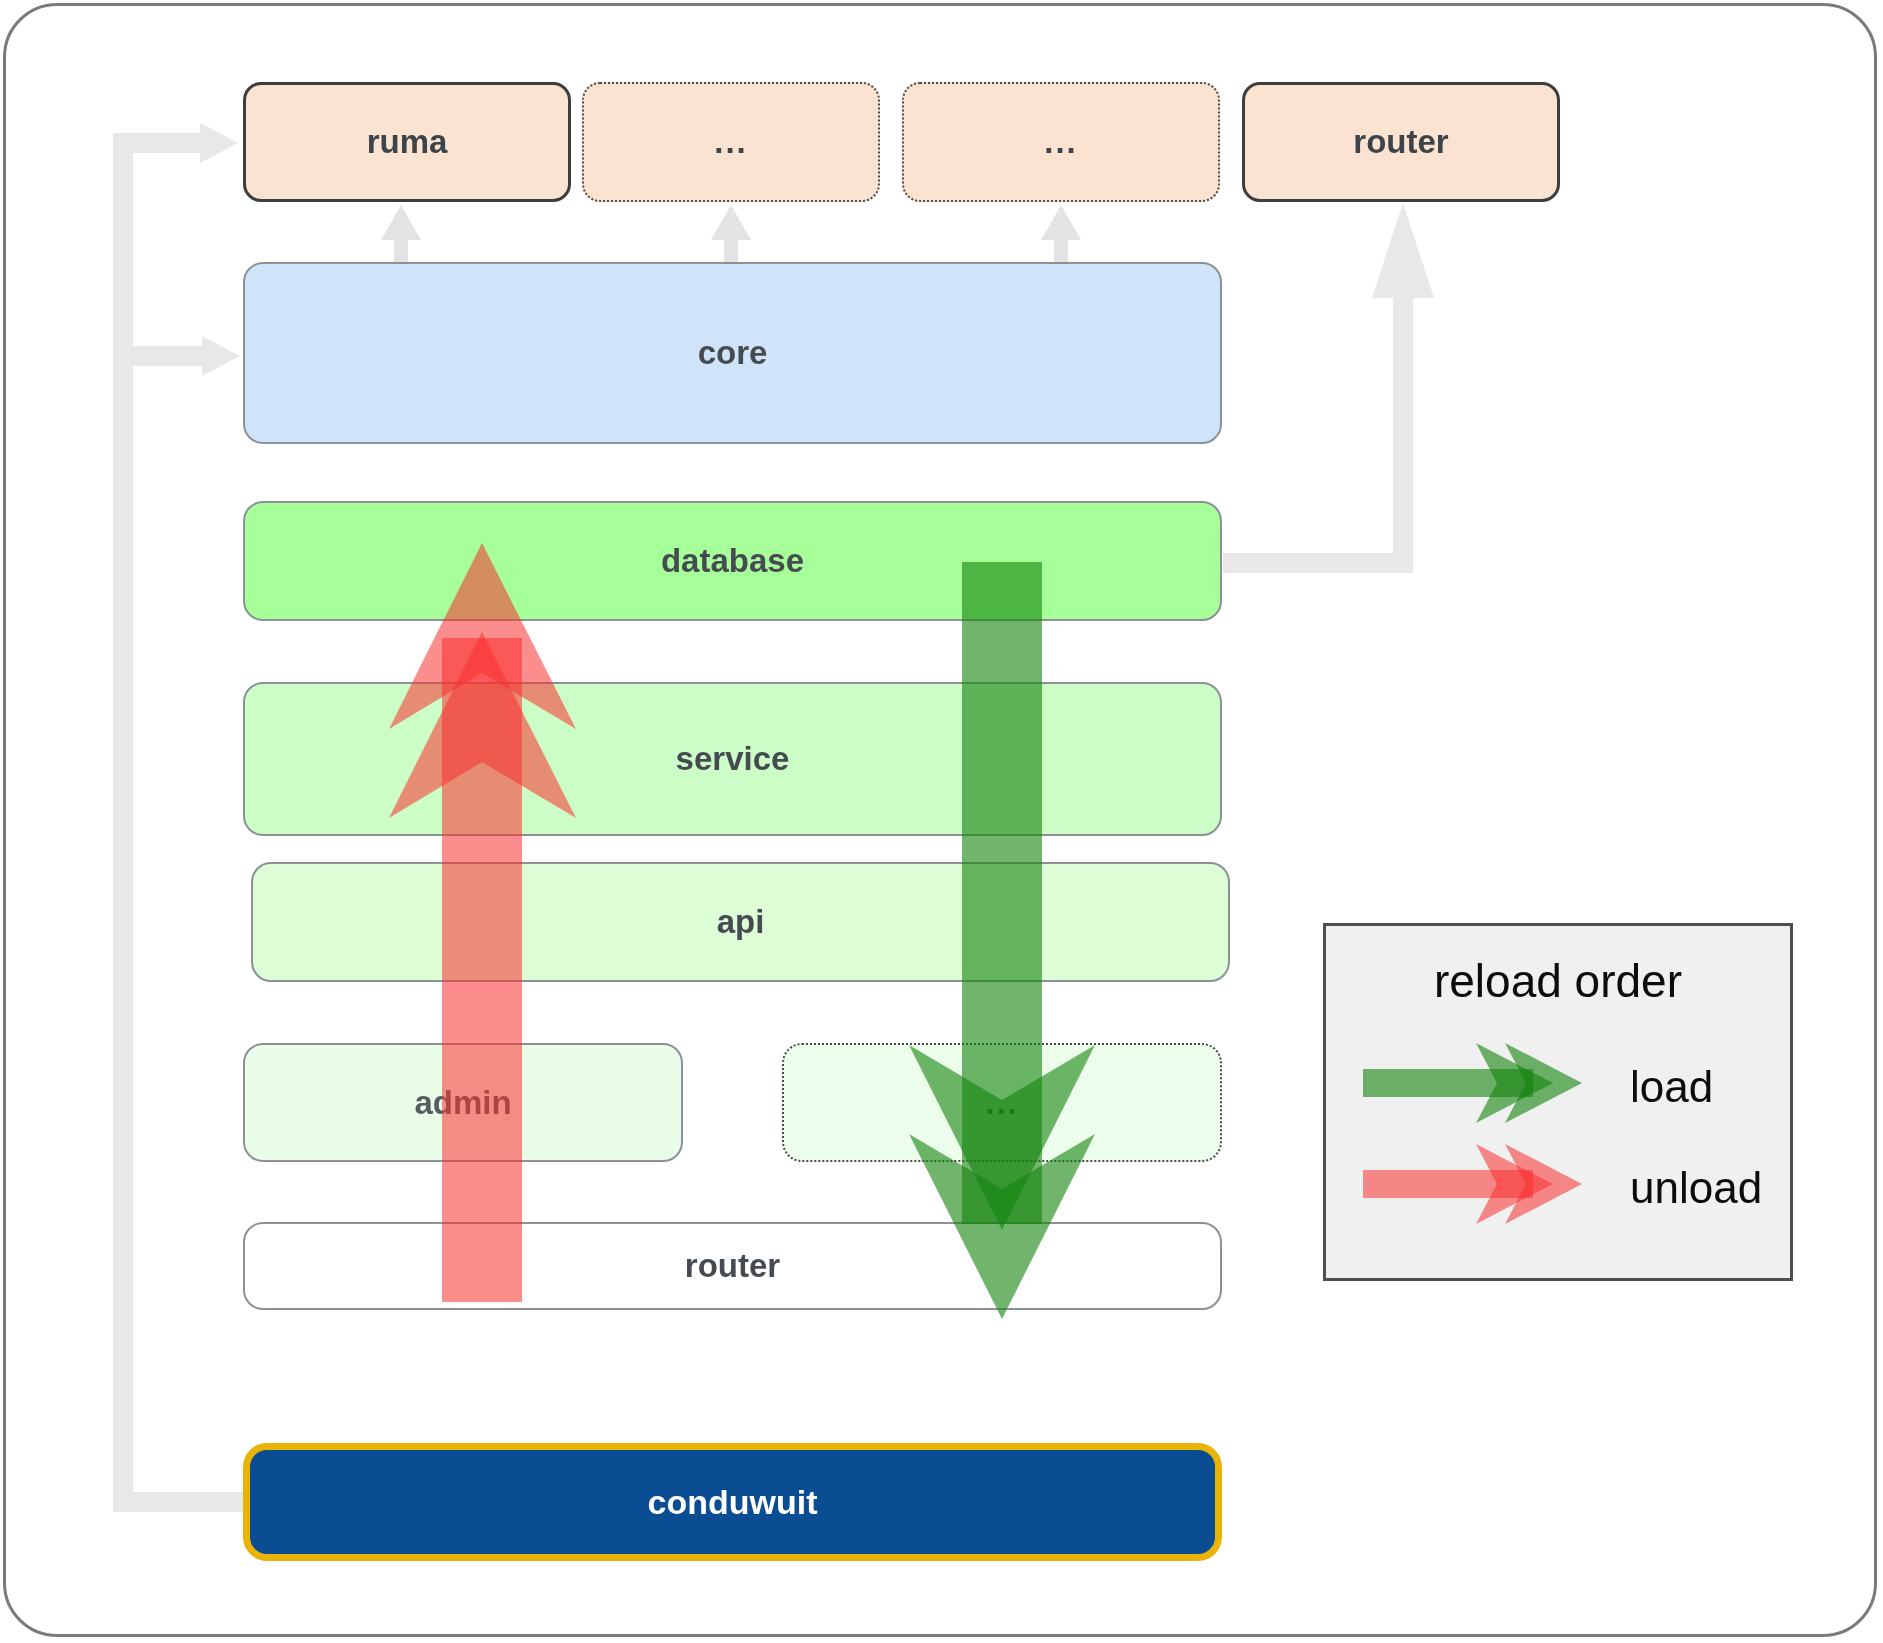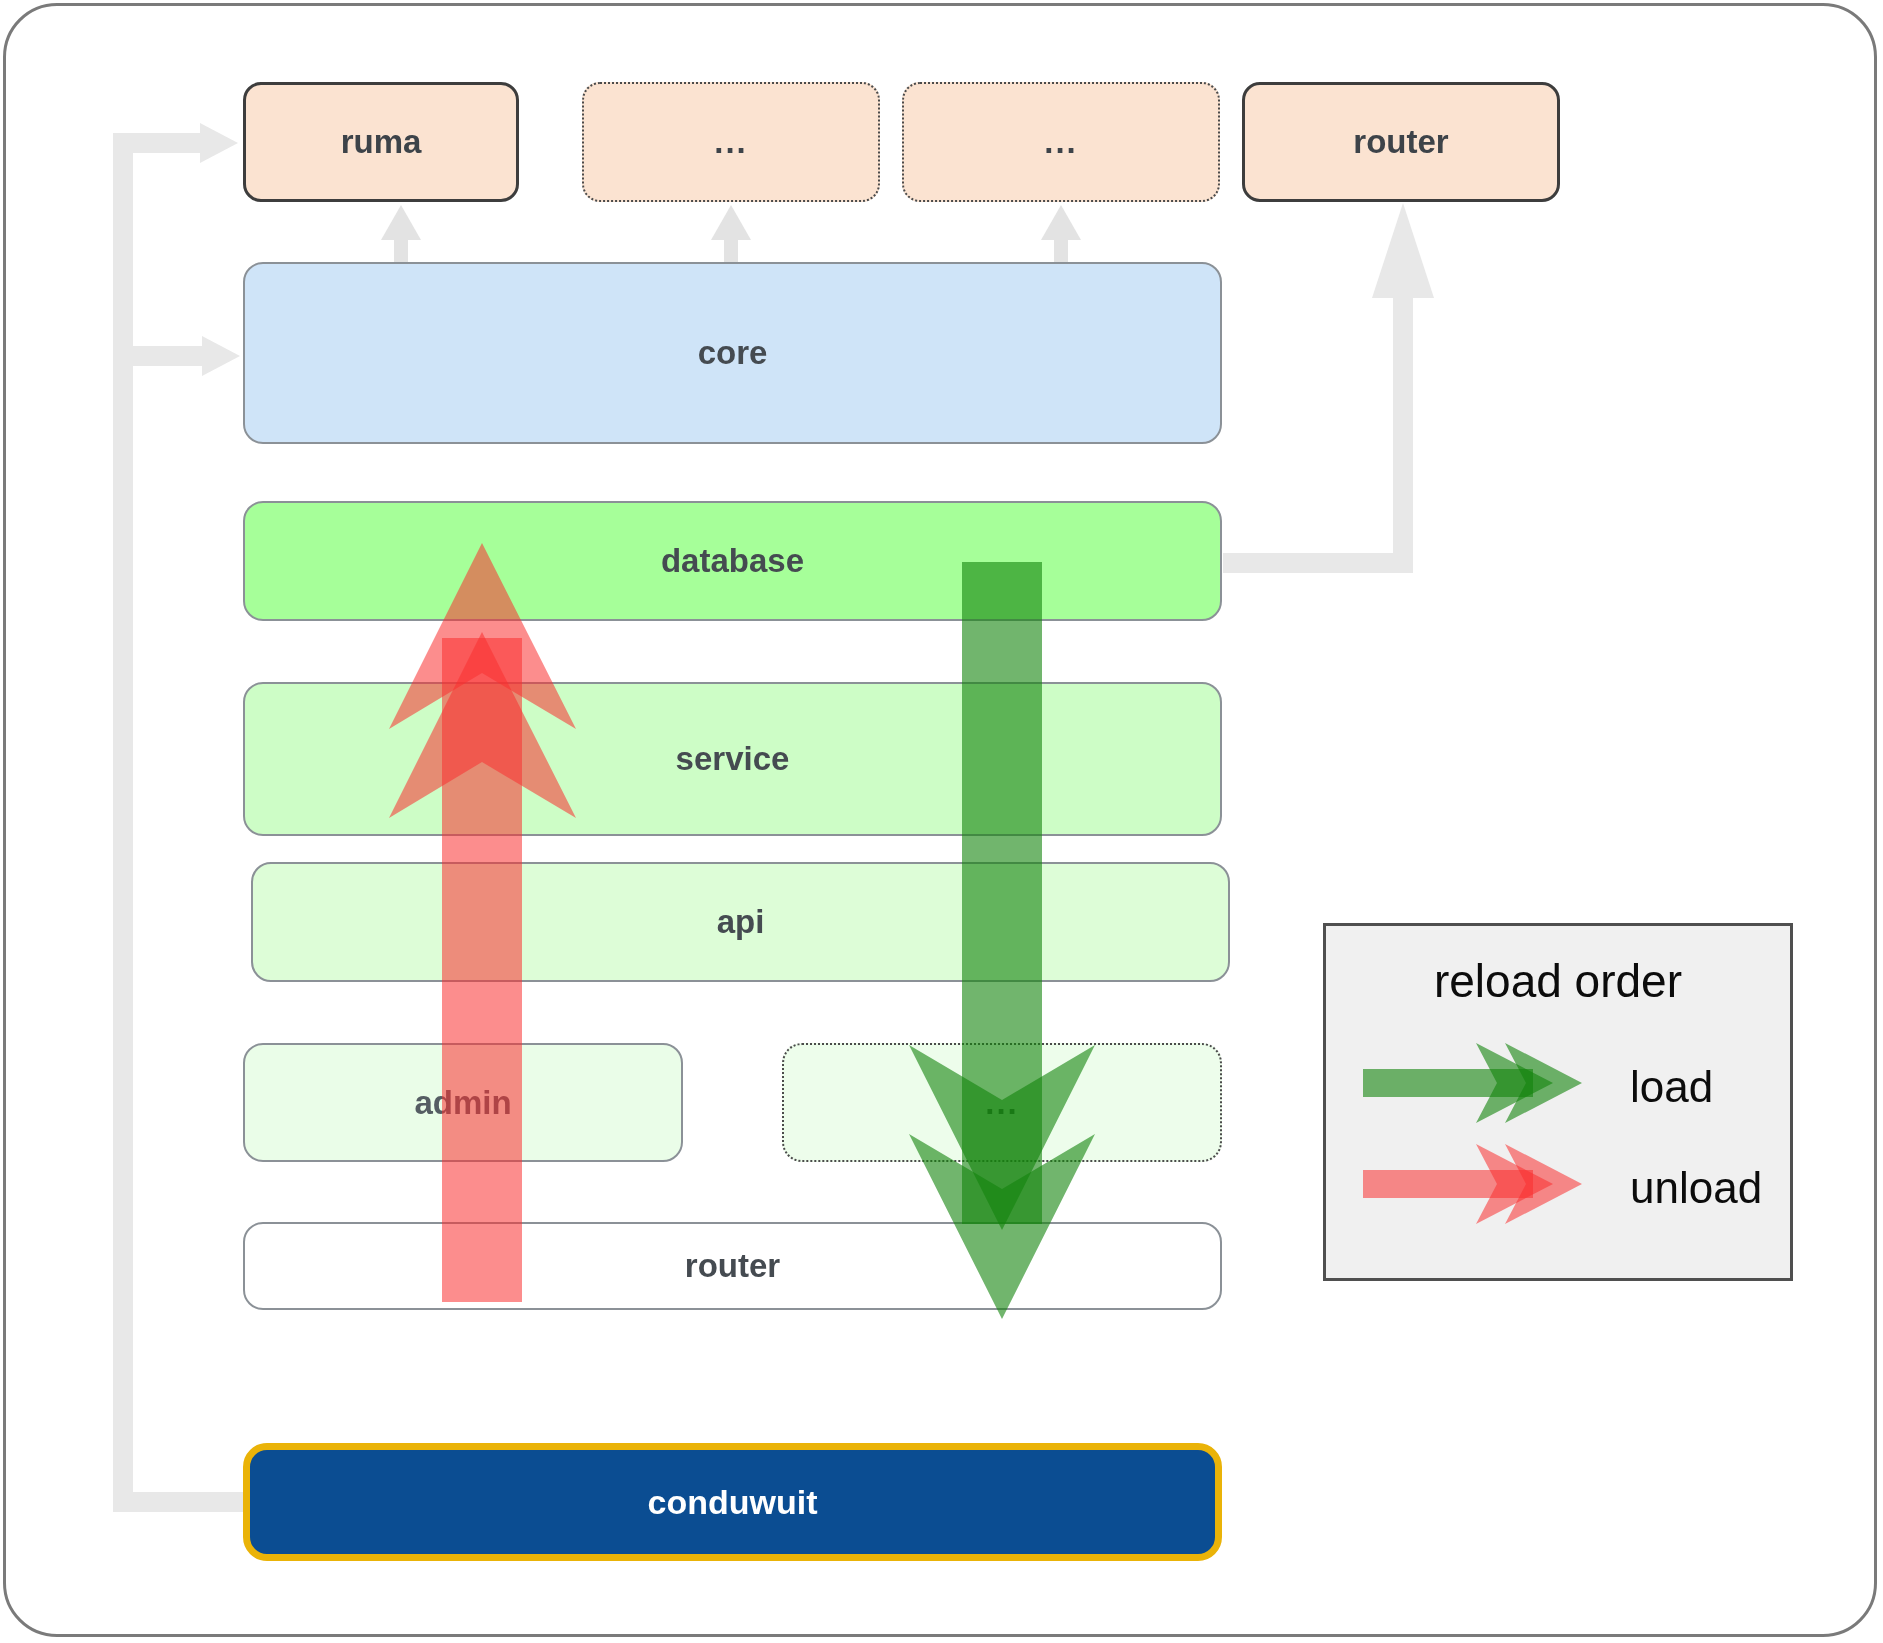--- a/index.html
+++ b/index.html
@@ -59,21 +59,21 @@
     <g fill="#e3e3e3">
       <rect x="394" y="237" width="14" height="26"></rect>
       <polygon points="381,240 401,205 421,240"></polygon>
       <rect x="724" y="237" width="14" height="26"></rect>
       <polygon points="711,240 731,205 751,240"></polygon>
       <rect x="1054" y="237" width="14" height="26"></rect>
       <polygon points="1041,240 1061,205 1081,240"></polygon>
     </g>
   </svg>
 
-  <div class="box solid-dark" style="left:243px;top:82px;width:276px;height:120px;background:#fbe3d1;color:#3d4349;">
+  <div class="box solid-dark" style="left:243px;top:82px;width:328px;height:120px;background:#fbe3d1;color:#3d4349;">
     <span>ruma</span>
   </div>
   <div class="box dotted" style="left:582px;top:82px;width:298px;height:120px;background:#fbe3d1;">
     <span class="dots">...</span>
   </div>
   <div class="box dotted" style="left:902px;top:82px;width:318px;height:120px;background:#fbe3d1;">
     <span class="dots">...</span>
   </div>
   <div class="box solid-dark" style="left:1242px;top:82px;width:318px;height:120px;background:#fbe3d1;color:#3d4349;">
     <span>router</span>

